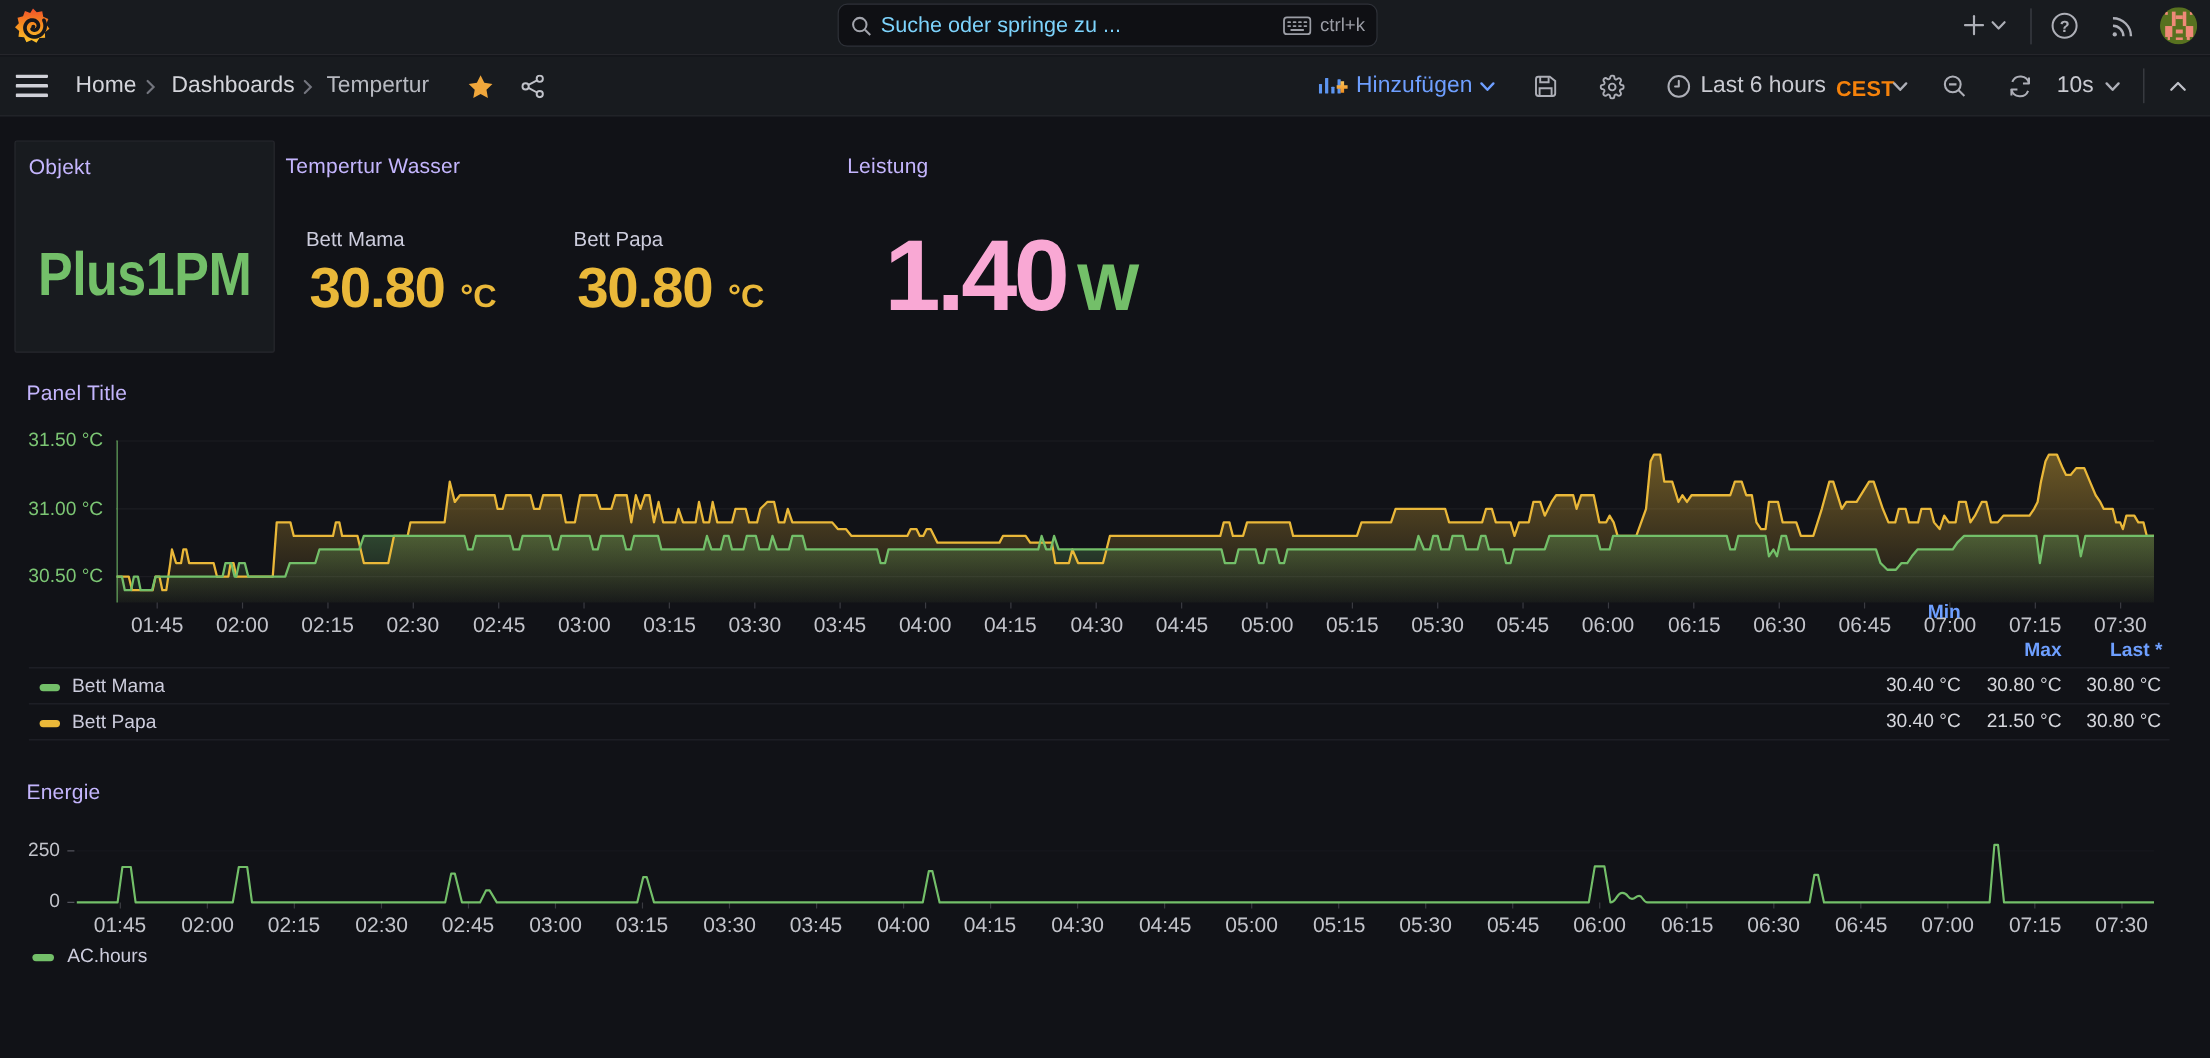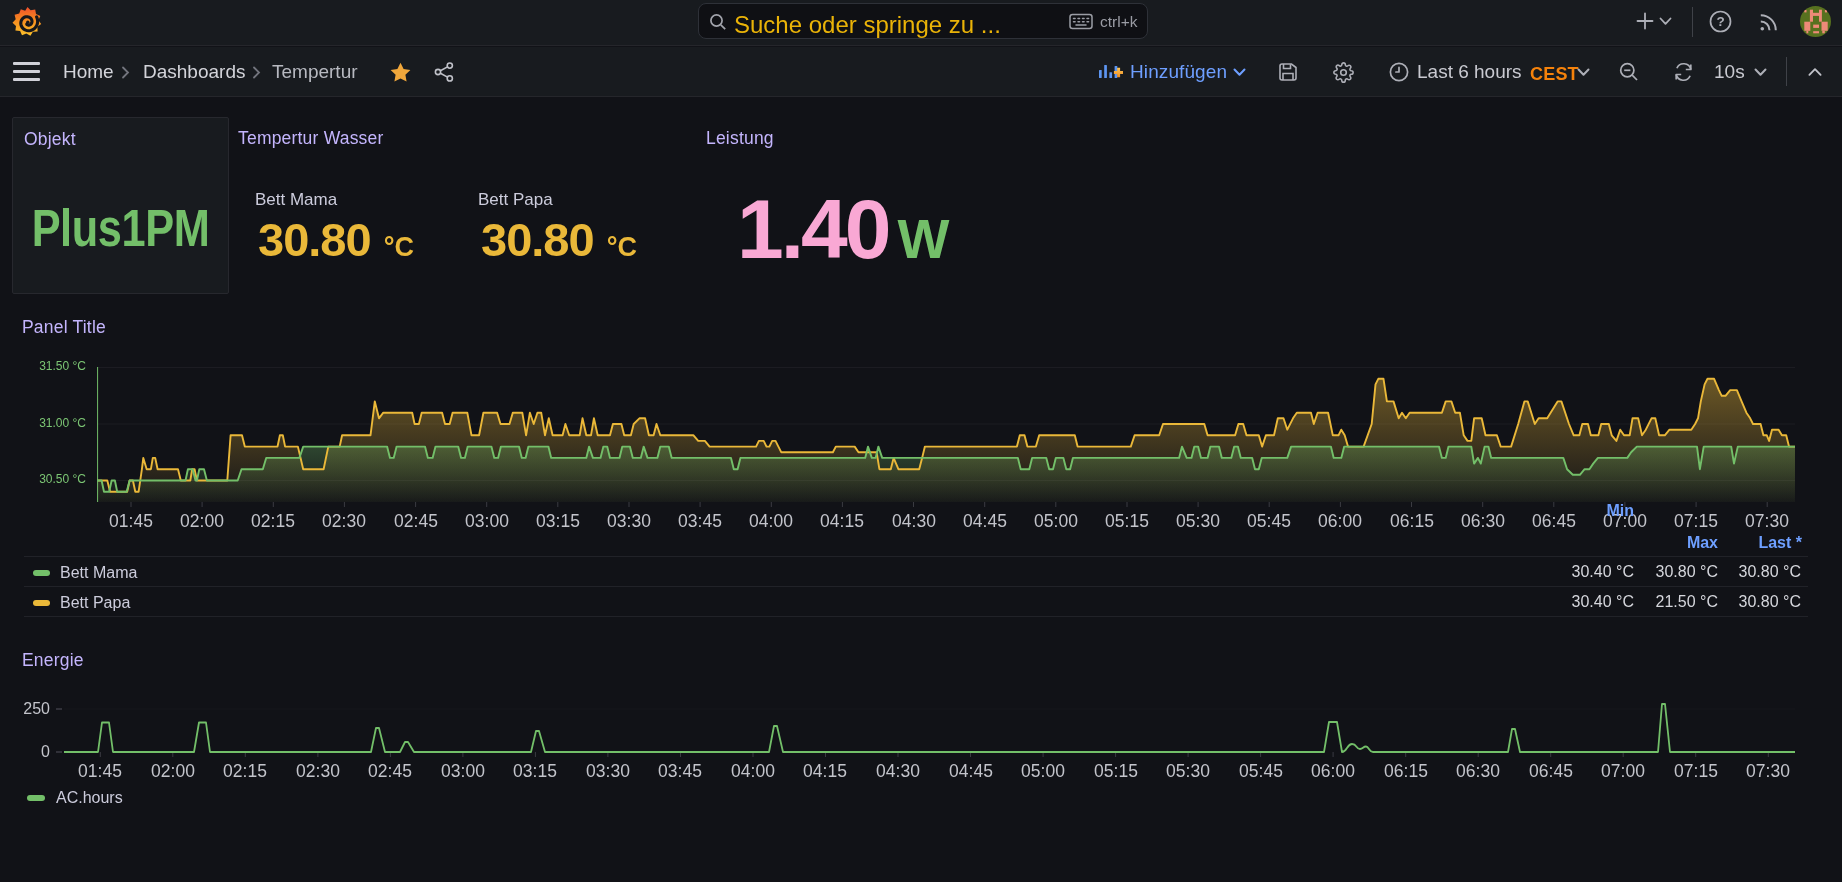--- a/index.html
+++ b/index.html
@@ -1,21 +1,21 @@
 <!DOCTYPE html>
 <html><head><meta charset="utf-8"><style>
 *{margin:0;padding:0;box-sizing:border-box}
 html,body{background:#111217;width:1842px;height:882px;overflow:hidden}
 body{position:relative;font-family:"Liberation Sans",sans-serif;color:#ccccdc;-webkit-font-smoothing:antialiased}
 .abs{position:absolute}
 .topbar{position:absolute;left:0;top:0;width:1842px;height:46px;background:#181b1f;border-bottom:1px solid #25262b}
 .toolbar{position:absolute;left:0;top:47px;width:1842px;height:50px;background:#181b1f;border-bottom:1px solid #25262b}
 .xl{position:absolute;width:70px;text-align:center;font-size:17.5px;color:#c3c4cb;letter-spacing:0px}
 .ptitle{position:absolute;font-size:17.5px;font-weight:400;color:#c4b5fd;letter-spacing:0.2px}
-.ylab{position:absolute;width:80px;text-align:right;font-size:12px;color:#7cc674}
+.ylab{position:absolute;width:80px;text-align:right;font-size:16px;color:#7cc674}
 .leg{position:absolute;font-size:16px;color:#ccccdc}
 .legmark{position:absolute;width:17px;height:6px;border-radius:3px}
 .sep{position:absolute;width:1px;background:rgba(204,204,220,0.22)}
 .num{font-size:16px;color:#d5d6dc;text-align:right;position:absolute;width:90px}
 .hdr{font-size:16px;font-weight:700;color:#6e9fff;text-align:right;position:absolute;width:90px}
 .divl{position:absolute;left:24px;width:1784px;height:1px;background:rgba(204,204,220,0.09)}
 </style></head><body>
 
 <div class="topbar"></div>
 <div class="toolbar"></div>
@@ -31,21 +31,21 @@
 <path fill="url(#lg)" d="M15.5 2 L18.6 5.2 L23.2 4.4 L24 9 L28.3 10.9 L26.4 15.2 L29.2 19 L25.4 21.8 L25.6 26.5 L20.9 26.7 L18.4 30.7 L14.3 28.4 L10 30.3 L8.1 26 L3.4 25.6 L4 20.9 L0.5 17.7 L3.7 14.3 L2.6 9.7 L7.2 8.6 L8.8 4.2 L13.2 5.8 Z"></path>
 <path fill="none" stroke="#16171c" stroke-width="3.1" stroke-linecap="round" d="M24.58,11.92L25.16,13.33L25.51,14.79L25.64,16.27L25.55,17.74L25.25,19.15L24.74,20.48L24.05,21.71L23.20,22.80L22.21,23.74L21.10,24.51L19.91,25.10L18.66,25.49L17.39,25.69L16.13,25.70L14.89,25.53L13.72,25.17L12.63,24.65L11.65,23.99L10.79,23.19L10.07,22.30L9.51,21.32L9.11,20.29L8.87,19.23L8.79,18.16L8.88,17.12L9.11,16.12L9.49,15.19L9.99,14.34L10.61,13.59L11.31,12.95L12.09,12.44L12.91,12.06L13.77,11.82L14.63,11.71L15.48,11.73L16.29,11.88L17.06,12.15L17.76,12.51L18.38,12.97L18.90,13.51L19.33,14.10L19.65,14.73L19.87,15.39L19.98,16.05L19.98,16.70L19.89,17.33L19.71,17.91L19.44,18.45L19.11,18.91L18.73,19.31L18.30,19.63L17.84,19.87L17.37,20.02L16.90,20.10L16.44,20.10L16.01,20.03L15.61,19.90L15.26,19.71L14.96,19.48L14.71,19.21"></path>
 <circle cx="15.8" cy="17.3" r="1.7" fill="#16171c"></circle>
 </svg>
 
 <div class="abs" style="left:698px;top:3px;width:450px;height:36px;background:#0f1014;border:1px solid #2e3138;border-radius:8px"></div>
 <svg class="abs" style="left:709px;top:13px" width="18" height="18" viewBox="0 0 18 18" fill="none" stroke="#a2a4ac" stroke-width="1.7">
     <circle cx="7.5" cy="7.5" r="5.6"></circle>
     <line x1="11.8" y1="11.8" x2="16.2" y2="16.2"></line>
   </svg>
-<div class="abs" style="left:734px;top:11px;font-size:24px;color:#eab308">Suche oder springe zu ...</div>
+<div class="abs" style="left:734px;top:11px;font-size:18px;color:#7dd3fc">Suche oder springe zu ...</div>
 <svg class="abs" style="left:1069px;top:13px" width="24" height="17" viewBox="0 0 24 17" fill="none" stroke="#9b9da5" stroke-width="1.5">
     <rect x="1" y="1.5" width="22" height="14" rx="2.5"></rect>
     <path d="M4.5 5.5h1.6M9 5.5h1.6M13.5 5.5h1.6M18 5.5h1.6M4.5 8.7h1.6M9 8.7h1.6M13.5 8.7h1.6M18 8.7h1.6M7 12h10" stroke-linecap="round"></path>
   </svg>
 <div class="abs" style="left:1100px;top:13px;font-size:15.5px;color:#9b9da5">ctrl+k</div>
 
 <svg class="abs" style="left:1636px;top:12px" width="18" height="18" viewBox="0 0 18 18" stroke="#adafb7" stroke-width="1.8" stroke-linecap="round">
     <line x1="9" y1="1.5" x2="9" y2="16.5"></line>
     <line x1="1.5" y1="9" x2="16.5" y2="9"></line>
   </svg>

